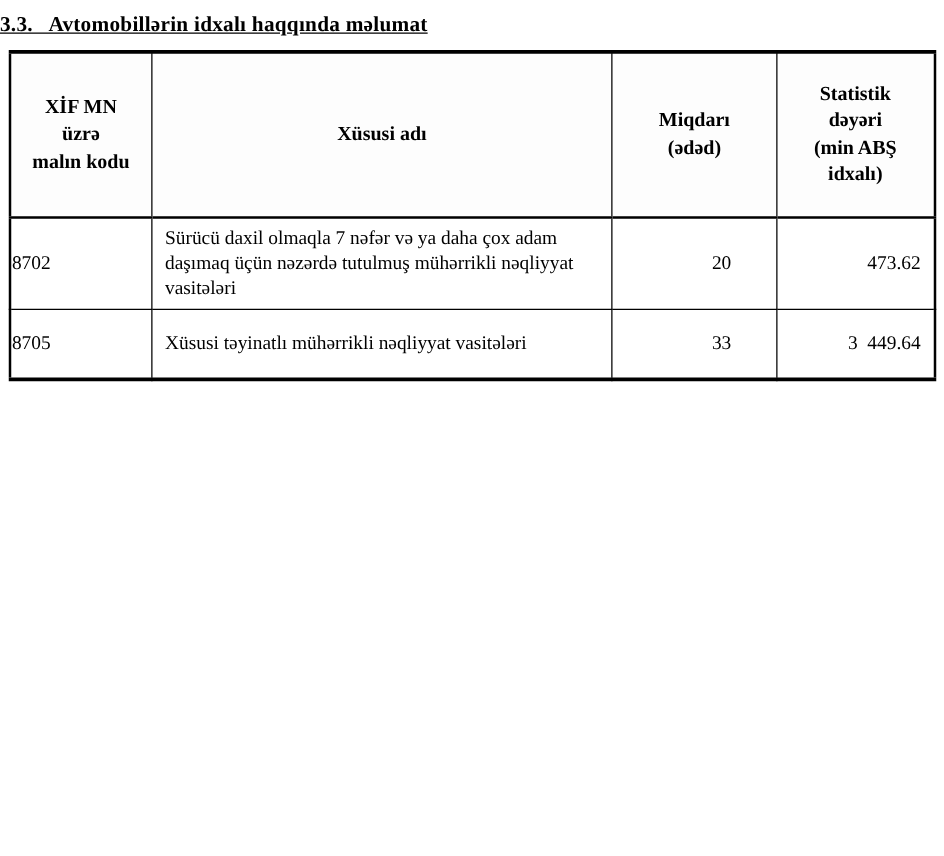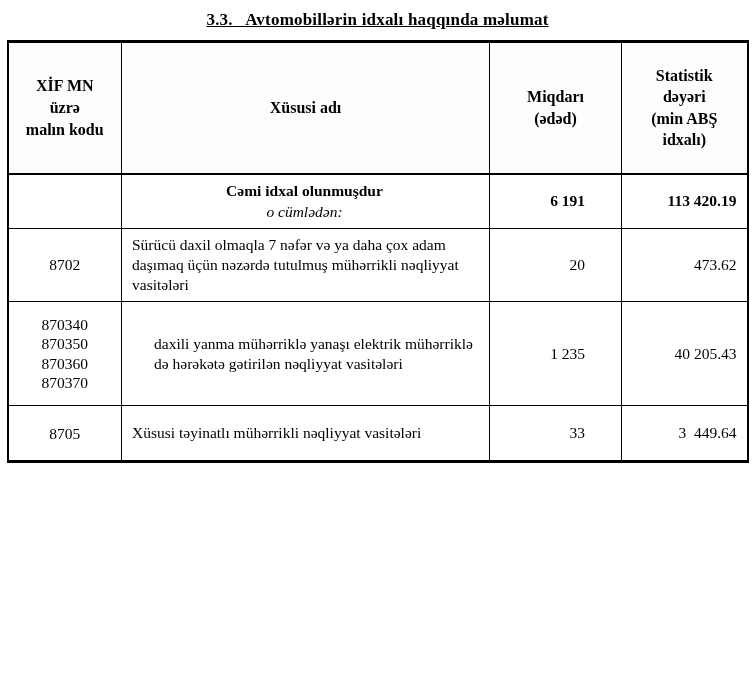--- a/index.html
+++ b/index.html
@@ -10,21 +10,20 @@
     color: #000;
   }
   .page {
     width: 755px;
     height: 685px;
     background: #fff;
     box-sizing: border-box;
     padding-top: 10px;
   }
   .title {
-    text-align: center;
     font-weight: bold;
     font-size: 17px;
     margin: 0 0 10px 0;
     text-decoration: underline;
     white-space: pre;
     letter-spacing: 0.2px;
   }
   table.imports {
     border-collapse: collapse;
     margin: 0 auto;
@@ -48,21 +47,21 @@
     vertical-align: middle;
     text-align: center;
     font-weight: bold;
     font-size: 16px;
     white-space: pre-line;
     line-height: 1.35;
     border-bottom-width: 2px;
     background: #fdfdfd;
   }
   td.code {
-    text-align: center;
+    text-align: left;
     vertical-align: middle;
     white-space: pre-line;
     line-height: 1.25;
     font-size: 15.5px;
   }
   td.name {
     text-align: left;
     vertical-align: middle;
     padding: 6px 12px 6px 10px;
     line-height: 1.3;
@@ -116,48 +115,30 @@
         <th>Miqdarı
 (ədəd)</th>
         <th>Statistik
 dəyəri
 (min ABŞ
 idxalı)</th>
       </tr>
     </thead>
     <tbody>
 
-      <tr style="height:52px;">
-        <td class="code"></td>
-        <td class="name">
-          <span class="total-line">Cəmi  idxal  olunmuşdur</span>
-          <span class="total-sub">o cümlədən:</span>
-        </td>
-        <td class="qty" style="font-weight:bold;">6 191</td>
-        <td class="val" style="font-weight:bold;">113 420.19</td>
-      </tr>
 
       <tr style="height:70px;">
         <td class="code">8702</td>
         <td class="name">Sürücü daxil olmaqla 7 nəfər və ya daha çox adam daşımaq üçün nəzərdə tutulmuş mühərrikli nəqliyyat vasitələri</td>
         <td class="qty">20</td>
         <td class="val">473.62</td>
       </tr>
 
 
 
-      <tr style="height:104px;">
-        <td class="code">870340
-870350
-870360
-870370</td>
-        <td class="name indent">daxili yanma mühərriklə yanaşı elektrik mühərriklə də hərəkətə gətirilən nəqliyyat vasitələri</td>
-        <td class="qty">1 235</td>
-        <td class="val">40 205.43</td>
-      </tr>
 
 
 
       <tr style="height:56px;">
         <td class="code">8705</td>
         <td class="name">Xüsusi təyinatlı mühərrikli nəqliyyat vasitələri</td>
         <td class="qty">33</td>
         <td class="val">3  449.64</td>
       </tr>
 

